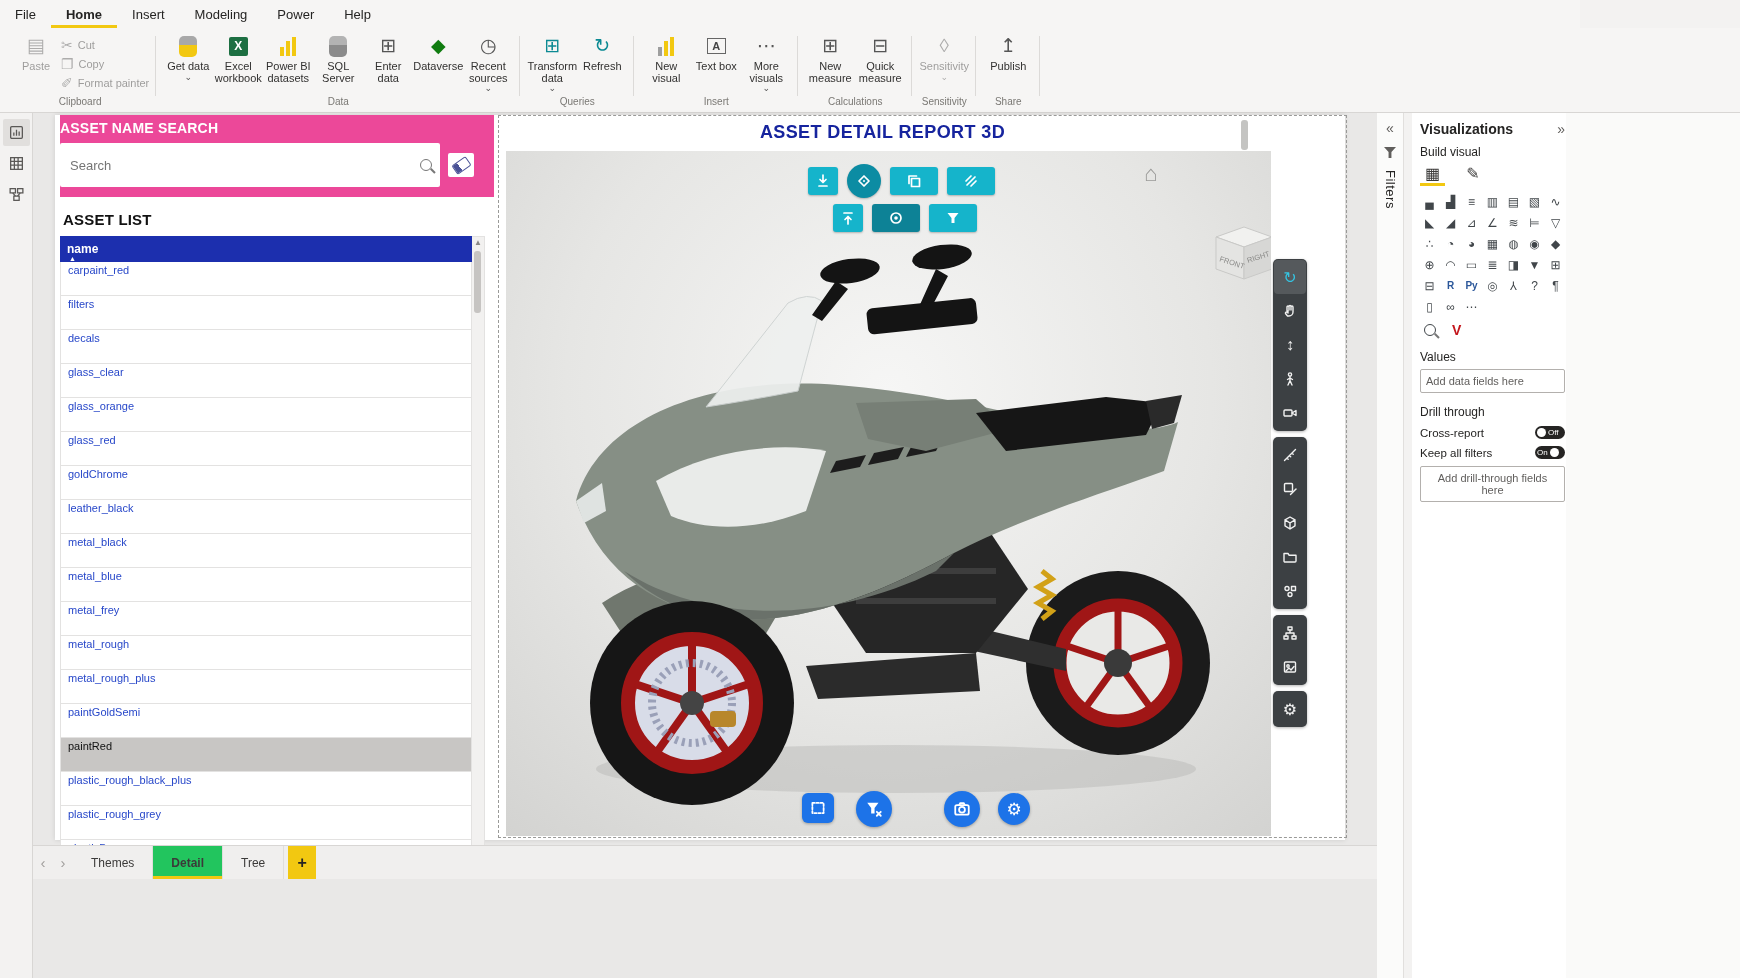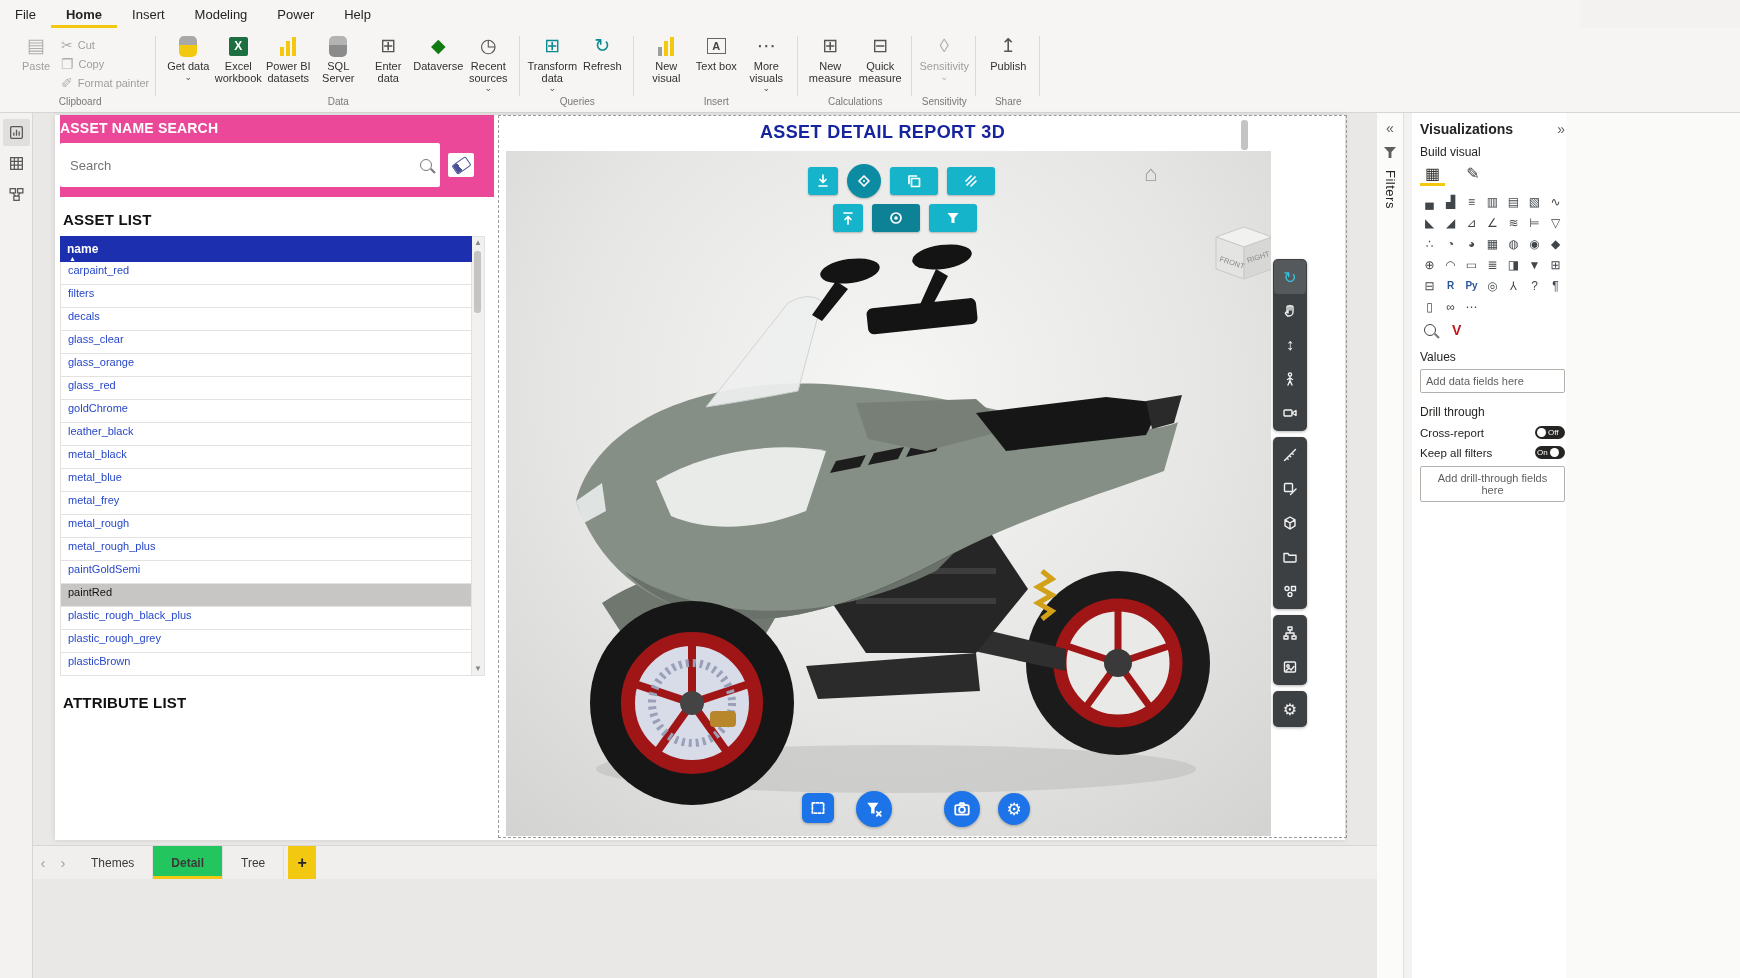--- a/index.html
+++ b/index.html
@@ -56,21 +56,21 @@
   .search-box input{border:none;outline:none;flex:1;font-size:13px;color:#333;font-family:"Liberation Sans",sans-serif;background:transparent;}
   .css-search{width:10px;height:10px;border:1.6px solid #777;border-radius:50%;position:relative;flex:none;}
   .css-search::after{content:'';position:absolute;width:6px;height:1.6px;background:#777;transform:rotate(45deg);right:-5px;bottom:-2px;}
   .eraser-btn{width:26px;height:24px;background:#fff;border-radius:2px;display:grid;place-items:center;}
   .css-eraser{width:15px;height:9px;background:linear-gradient(90deg,#4a5296 0 35%,#fff 35%);border:1.2px solid #4a5296;border-radius:2px;transform:rotate(-35deg);}
   .section-title{font-weight:700;font-size:15px;color:#111;margin:14px 0 8px 3px;letter-spacing:.2px;}
   .asset-table{display:flex;align-items:stretch;}
   .asset-cols{width:412px;}
   .asset-header{background:#1c2fae;color:#fff;font-weight:700;font-size:12px;height:26px;display:flex;align-items:center;padding:0 7px;position:relative;box-sizing:border-box;}
   .asset-header .sort{position:absolute;left:9px;bottom:0px;font-size:7px;font-weight:400;}
-  .asset-row{height:23px;line-height:17px;font-size:11px;color:#2747c9;padding:0 7px;border:1px solid #e3e2e1;border-top:none;background:#fff;box-sizing:border-box;white-space:nowrap;overflow:hidden;}
+  .asset-row{height:34px;line-height:17px;font-size:11px;color:#2747c9;padding:0 7px;border:1px solid #e3e2e1;border-top:none;background:#fff;box-sizing:border-box;white-space:nowrap;overflow:hidden;}
   .asset-row.selected{background:#c8c6c4;color:#111;}
   .vscroll{width:13px;background:#f2f1f0;border:1px solid #e3e2e1;border-left:none;display:flex;flex-direction:column;align-items:center;justify-content:space-between;font-size:8px;color:#8a8886;box-sizing:border-box;position:relative;}
   .vscroll .thumb{position:absolute;left:2px;top:14px;width:7px;height:62px;background:#c6c4c2;border-radius:3px;}
   .vscroll span{line-height:12px;}
 
   
   #visual3d{position:absolute;left:443px;top:0;width:849px;height:723px;border:1px dashed #9a9a98;box-sizing:border-box;}
   .v3d-title{position:absolute;left:0;right:80px;top:6px;text-align:center;font-size:18px;font-weight:700;color:#16249e;letter-spacing:.4px;}
   .v3d-scroll{position:absolute;right:98px;top:4px;width:7px;height:30px;background:#c4c4c2;border-radius:3px;}
   #viewer{position:absolute;left:7px;top:35px;width:765px;height:685px;background:radial-gradient(circle at 50% 35%,#f6f6f5 0%,#e6e6e4 55%,#d3d3d1 100%);overflow:hidden;}

